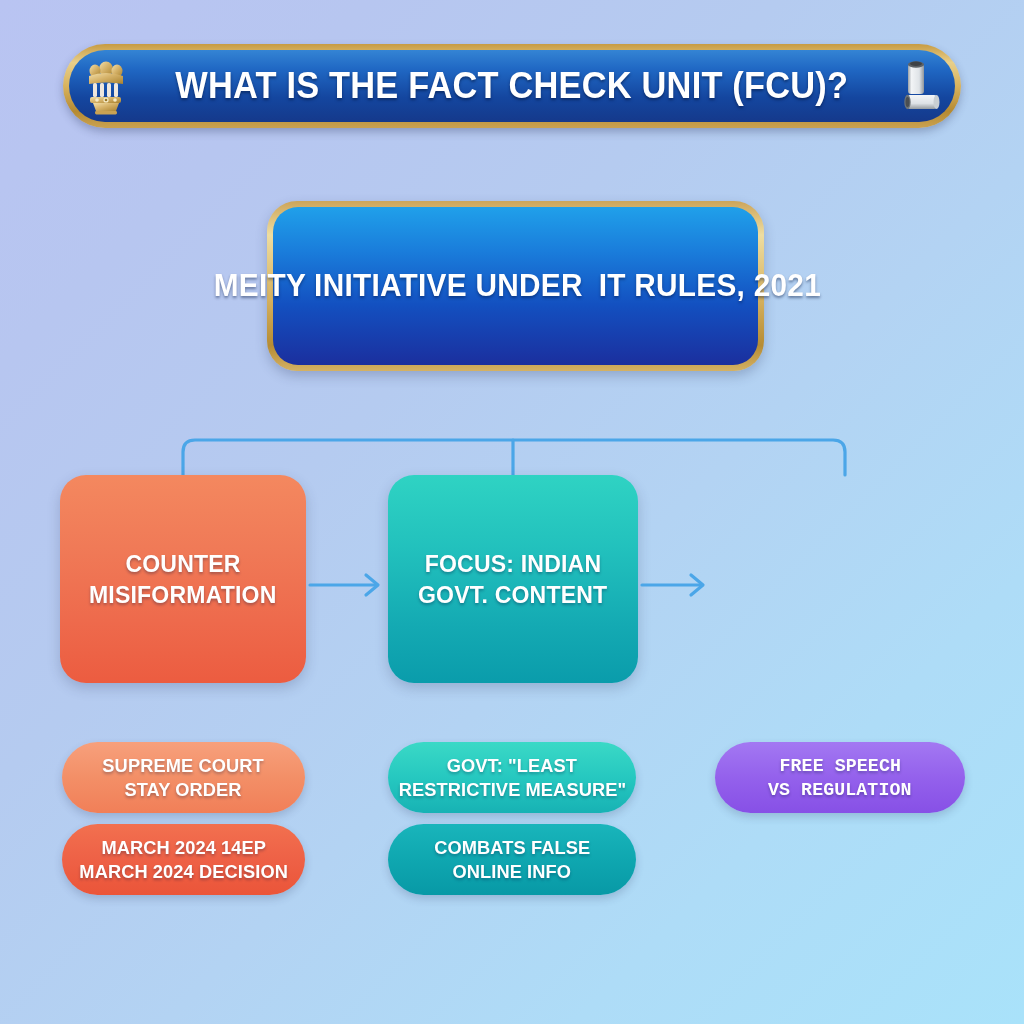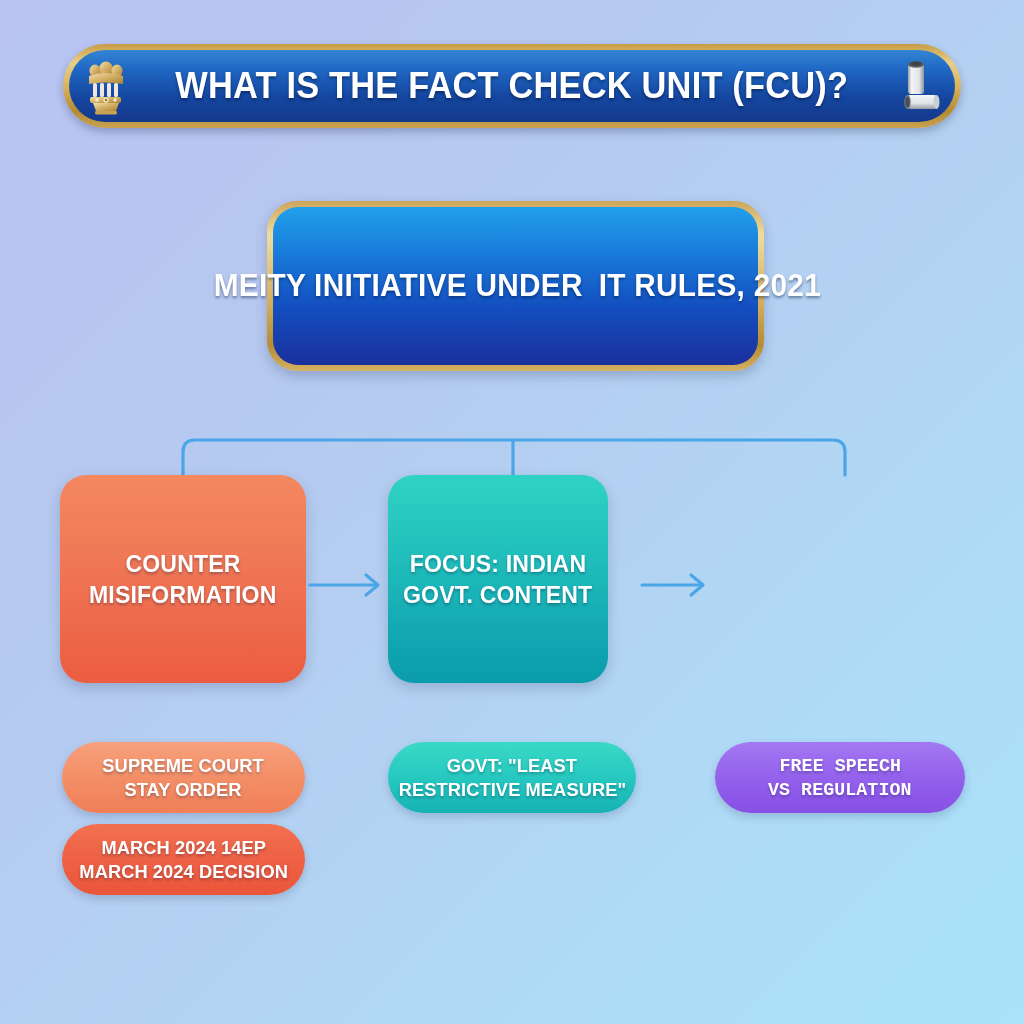--- a/index.html
+++ b/index.html
@@ -122,21 +122,21 @@
     letter-spacing: 0.2px;
     white-space: nowrap;
     text-shadow: 0 2px 3px rgba(0,20,60,0.32);
     transform: scaleX(0.96);
   }
   #box-orange {
     left: 60px; width: 246px;
     background: linear-gradient(180deg, #f4885f 0%, #f07a57 35%, #ee6a4c 70%, #ec5c40 100%);
   }
   #box-teal {
-    left: 388px; width: 220px;
+    left: 388px; width: 250px;
     background: linear-gradient(180deg, #2fd3c3 0%, #22c1bd 35%, #14aab3 72%, #0a9cab 100%);
   }
   #box-purple {
     left: 713px; width: 255px;
     background: linear-gradient(180deg, #9865ee 0%, #8b51e8 35%, #7c3ce0 72%, #6f2dd6 100%);
   }
 
   
   .arrow-connector { position: absolute; top: 565px; height: 40px; }
   #arrow-1 { left: 306px; width: 82px; }
@@ -289,14 +289,18 @@
   </div>
   <div class="pill pill-row-1 col-3 pill-purple-light">
     <span class="pill-line">FREE SPEECH</span>
     <span class="pill-line">VS REGULATION</span>
   </div>
 
   <div class="pill pill-row-2 col-1 pill-orange-dark">
     <span class="pill-line">MARCH 2024 14EP</span>
     <span class="pill-line">MARCH 2024 DECISION</span>
   </div>
+  <div class="pill pill-row-2 col-2 pill-teal-dark">
+    <span class="pill-line">COMBATS FALSE</span>
+    <span class="pill-line">ONLINE INFO</span>
+  </div>
 
 </div>
 
 </body></html>

